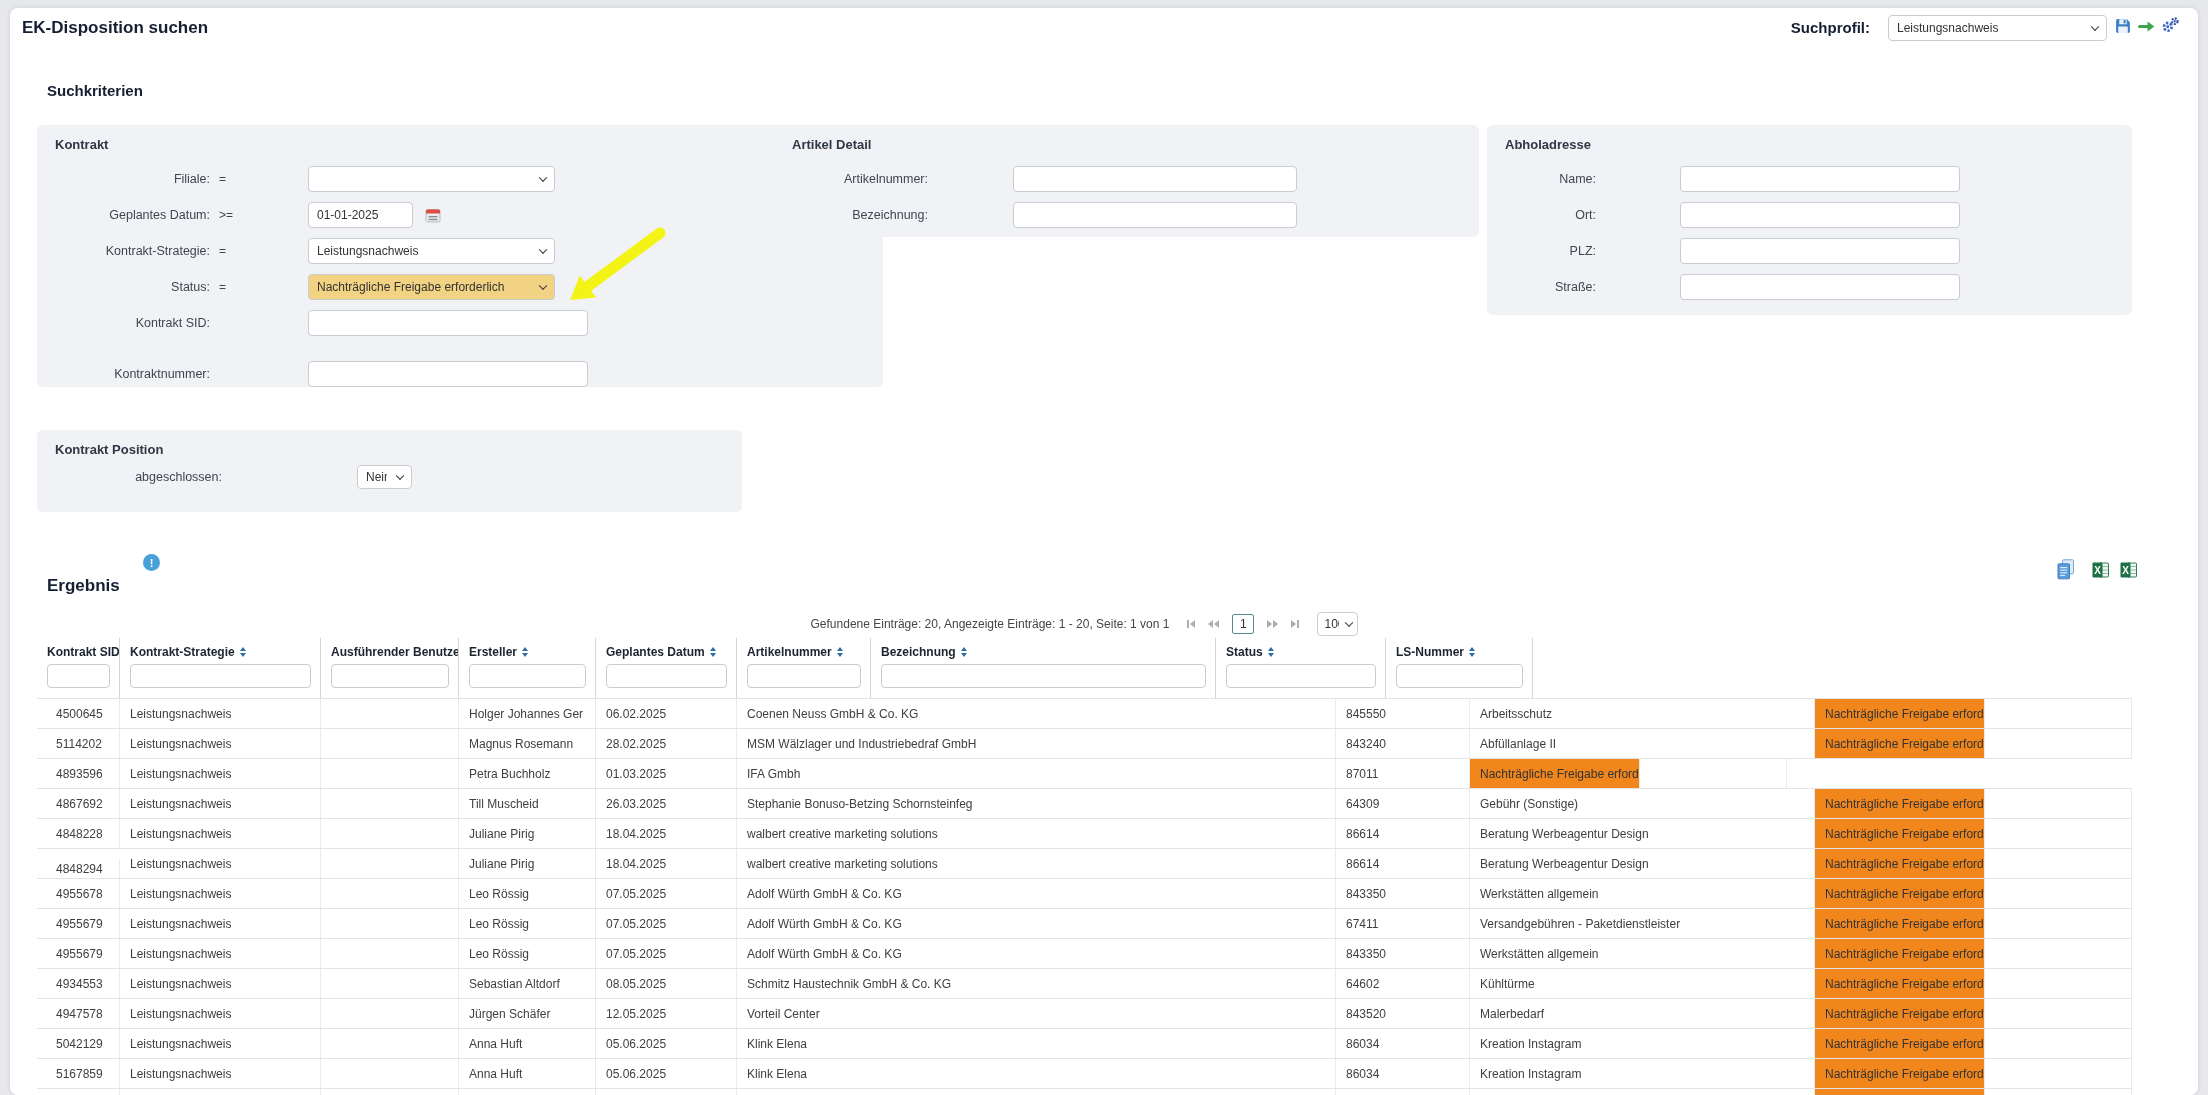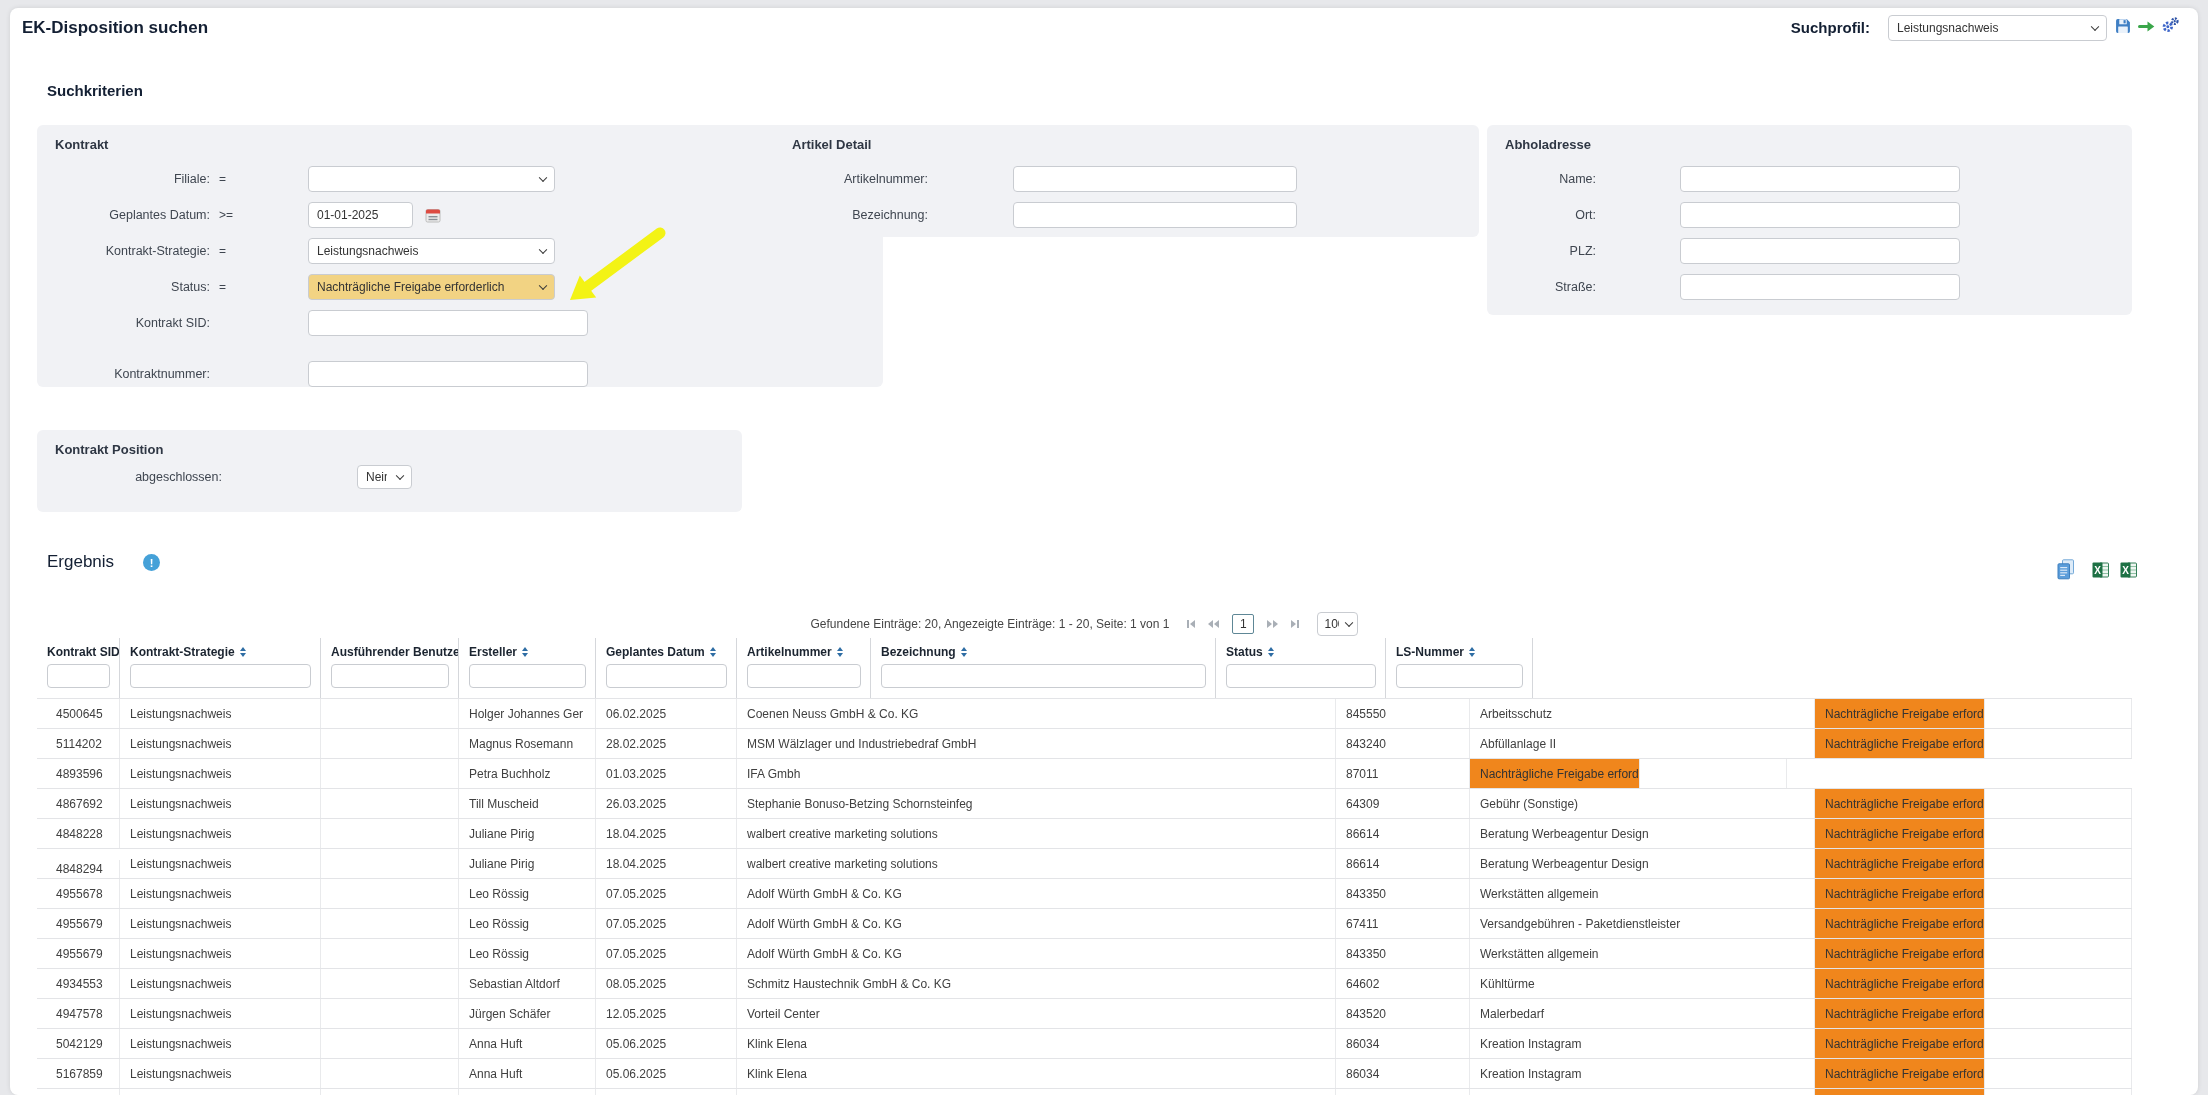--- a/index.html
+++ b/index.html
@@ -46,21 +46,21 @@
     border:1px solid #c9ccd1; border-radius:4px; background:#fff; font:12px "Liberation Sans",sans-serif;
     padding:0 24px 0 8px; color:#333; }
   .chev { position:absolute; right:9px; top:50%; width:6px; height:6px; border-right:1.8px solid #3a3a3a; border-bottom:1.8px solid #3a3a3a; transform:translateY(-70%) rotate(45deg); pointer-events:none; }
   .w247 { width:247px; } .w280 { width:280px; } .w284 { width:284px; } .w105 { width:105px; } .w55 { width:55px; height:24px; }
   .status-select select { background:var(--yellow-select); }
 
   .cal-icon { margin-left:12px; display:inline-flex; cursor:pointer; }
 
   .arrow-annot { position:absolute; left:535px; top:210px; width:140px; height:100px; pointer-events:none; z-index:5; }
 
-  .erg-title { position:absolute; left:37px; top:544px; font-size:17px; font-weight:normal; color:#131f33; }
+  .erg-title { position:absolute; left:37px; top:568px; font-size:17px; font-weight:bold; color:#131f33; }
   .info-icon { position:absolute; left:133px; top:546px; cursor:pointer; }
   .icon-copy { position:absolute; left:2047px; top:551px; cursor:pointer; }
   .icon-excel1 { position:absolute; left:2082px; top:554px; cursor:pointer; }
   .icon-excel2 { position:absolute; left:2110px; top:554px; cursor:pointer; }
 
   .table { position:absolute; left:27px; top:602px; width:2095px; }
   .pagbar { height:28px; display:flex; align-items:center; justify-content:center; gap:18px; font-size:12px; color:#454545; }
   .pager { display:flex; align-items:center; gap:13px; }
   .pgico { display:inline-flex; align-items:center; gap:1px; cursor:pointer; }
   .ptl { width:0; height:0; border-top:4px solid transparent; border-bottom:4px solid transparent; border-right:5px solid #a9afb6; display:inline-block; }

